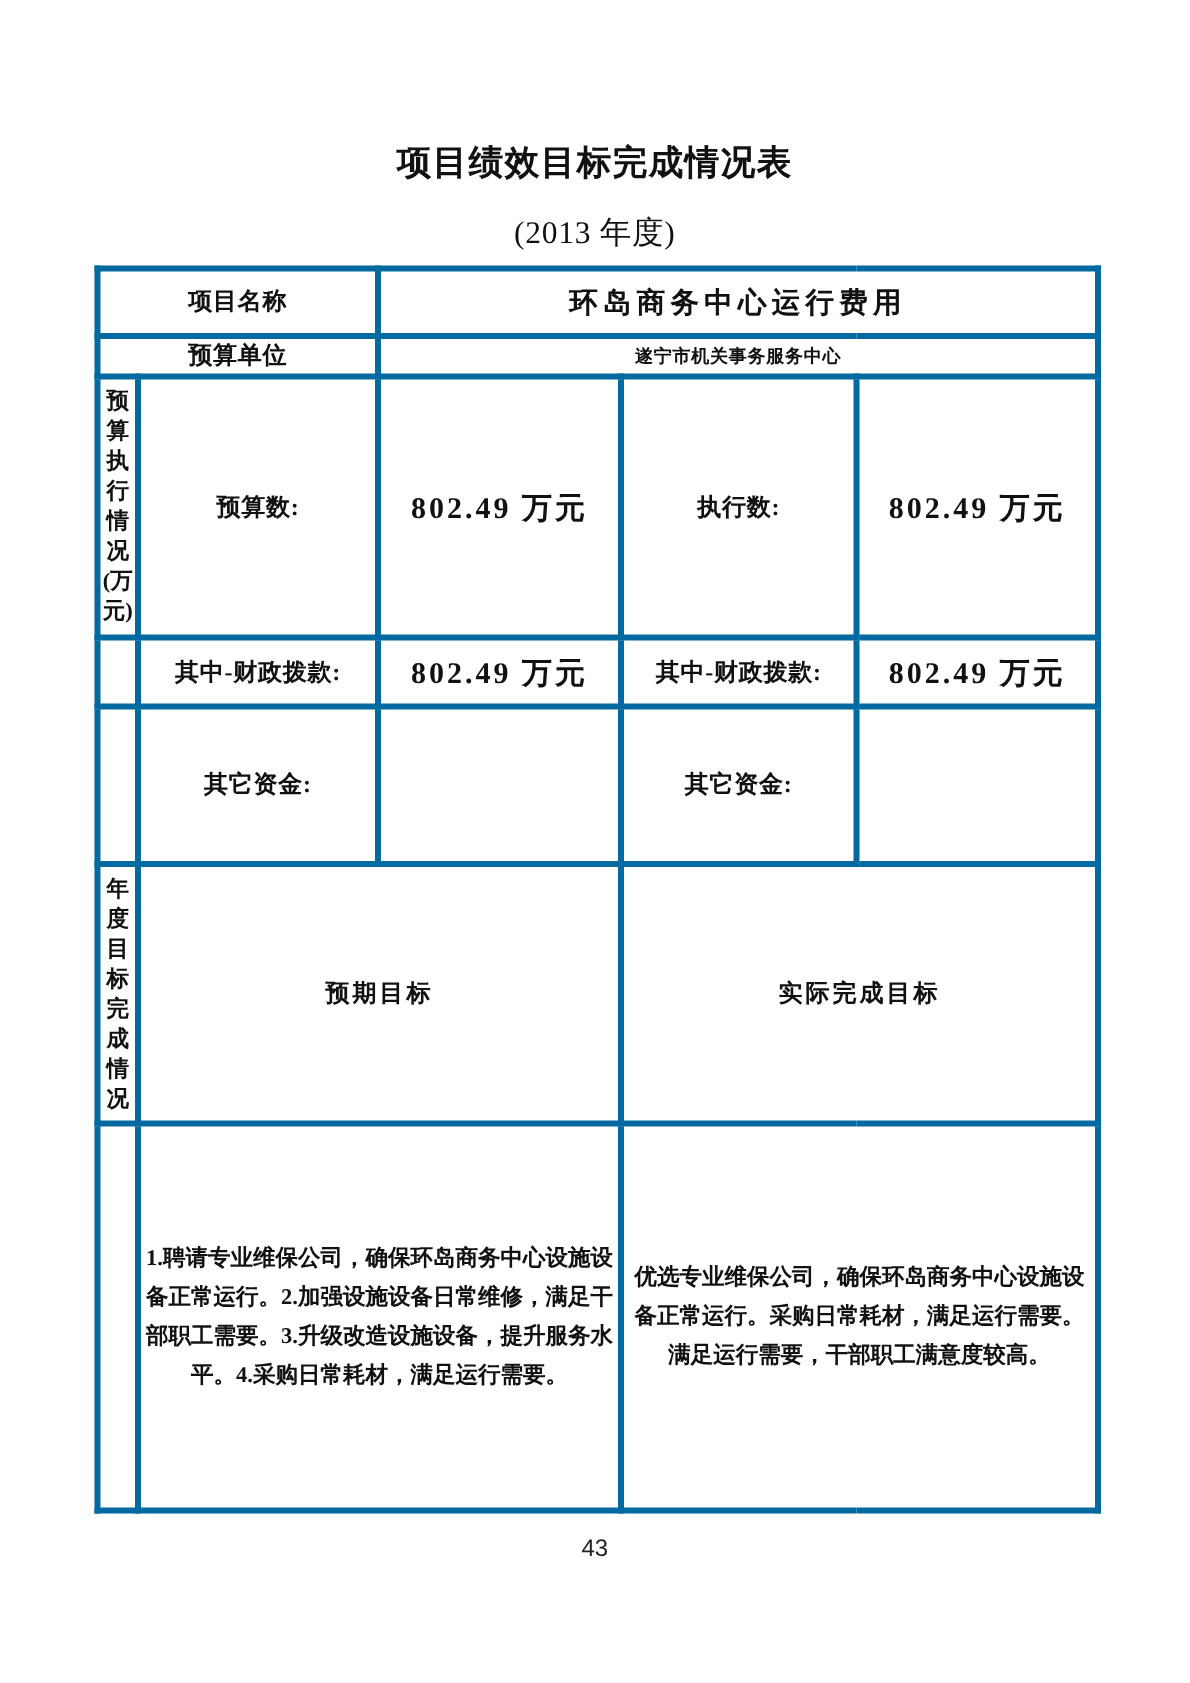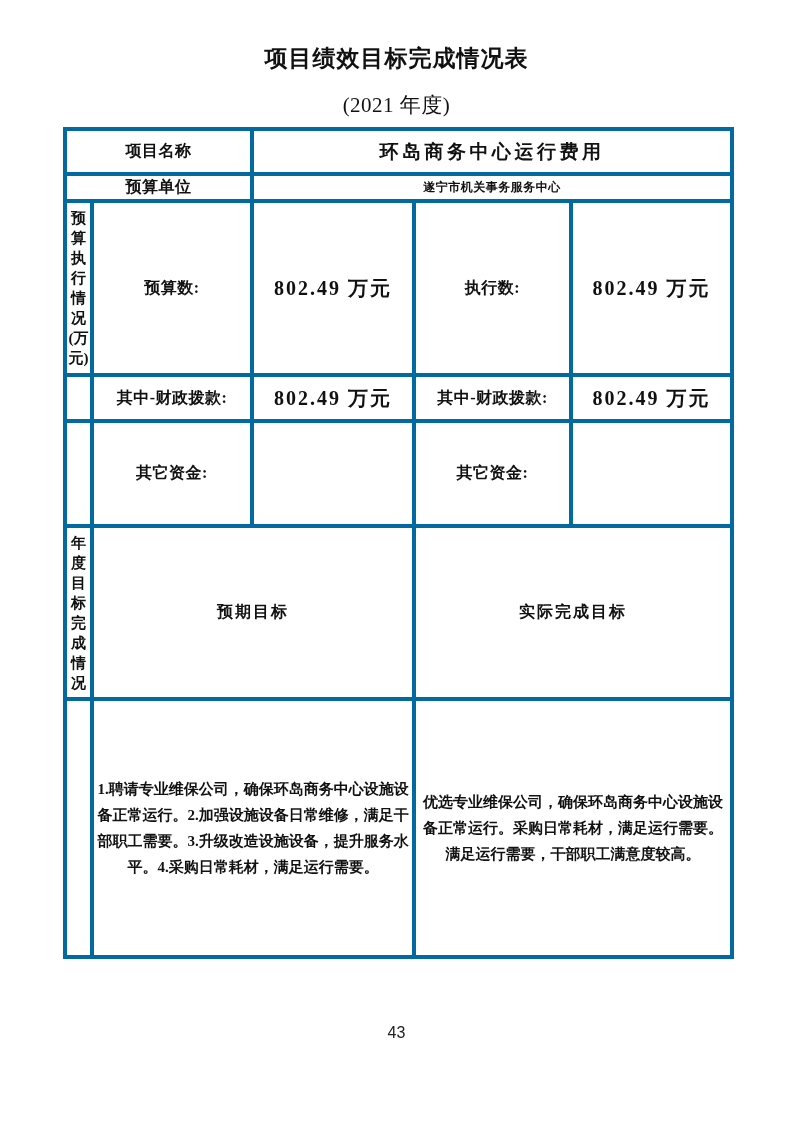--- a/index.html
+++ b/index.html
@@ -6,21 +6,21 @@
     margin: 0;
     padding: 0;
     background: #ffffff;
   }
   .page {
     position: relative;
     width: 793px;
     height: 1122px;
     background: #ffffff;
     box-sizing: border-box;
-    padding-top: 42px;
+    padding-top: 92px;
     font-family: "Liberation Serif", "DejaVu Serif", serif;
     color: #111111;
     overflow: hidden;
   }
   .doc-title {
     text-align: center;
     font-size: 23px;
     line-height: 33px;
     font-weight: bold;
     letter-spacing: 1px;
@@ -102,21 +102,21 @@
     color: #222222;
   }
 </style>
 </head>
 <body>
 
 <div class="page">
 
   <div class="doc-title">项目绩效目标完成情况表</div>
 
-  <div class="doc-subtitle">(2021 年度)</div>
+  <div class="doc-subtitle">(2013 年度)</div>
 
   <table class="perf-table">
     <colgroup>
       <col style="width:27px">
       <col style="width:160px">
       <col style="width:162px">
       <col style="width:157px">
       <col style="width:161px">
     </colgroup>
 

